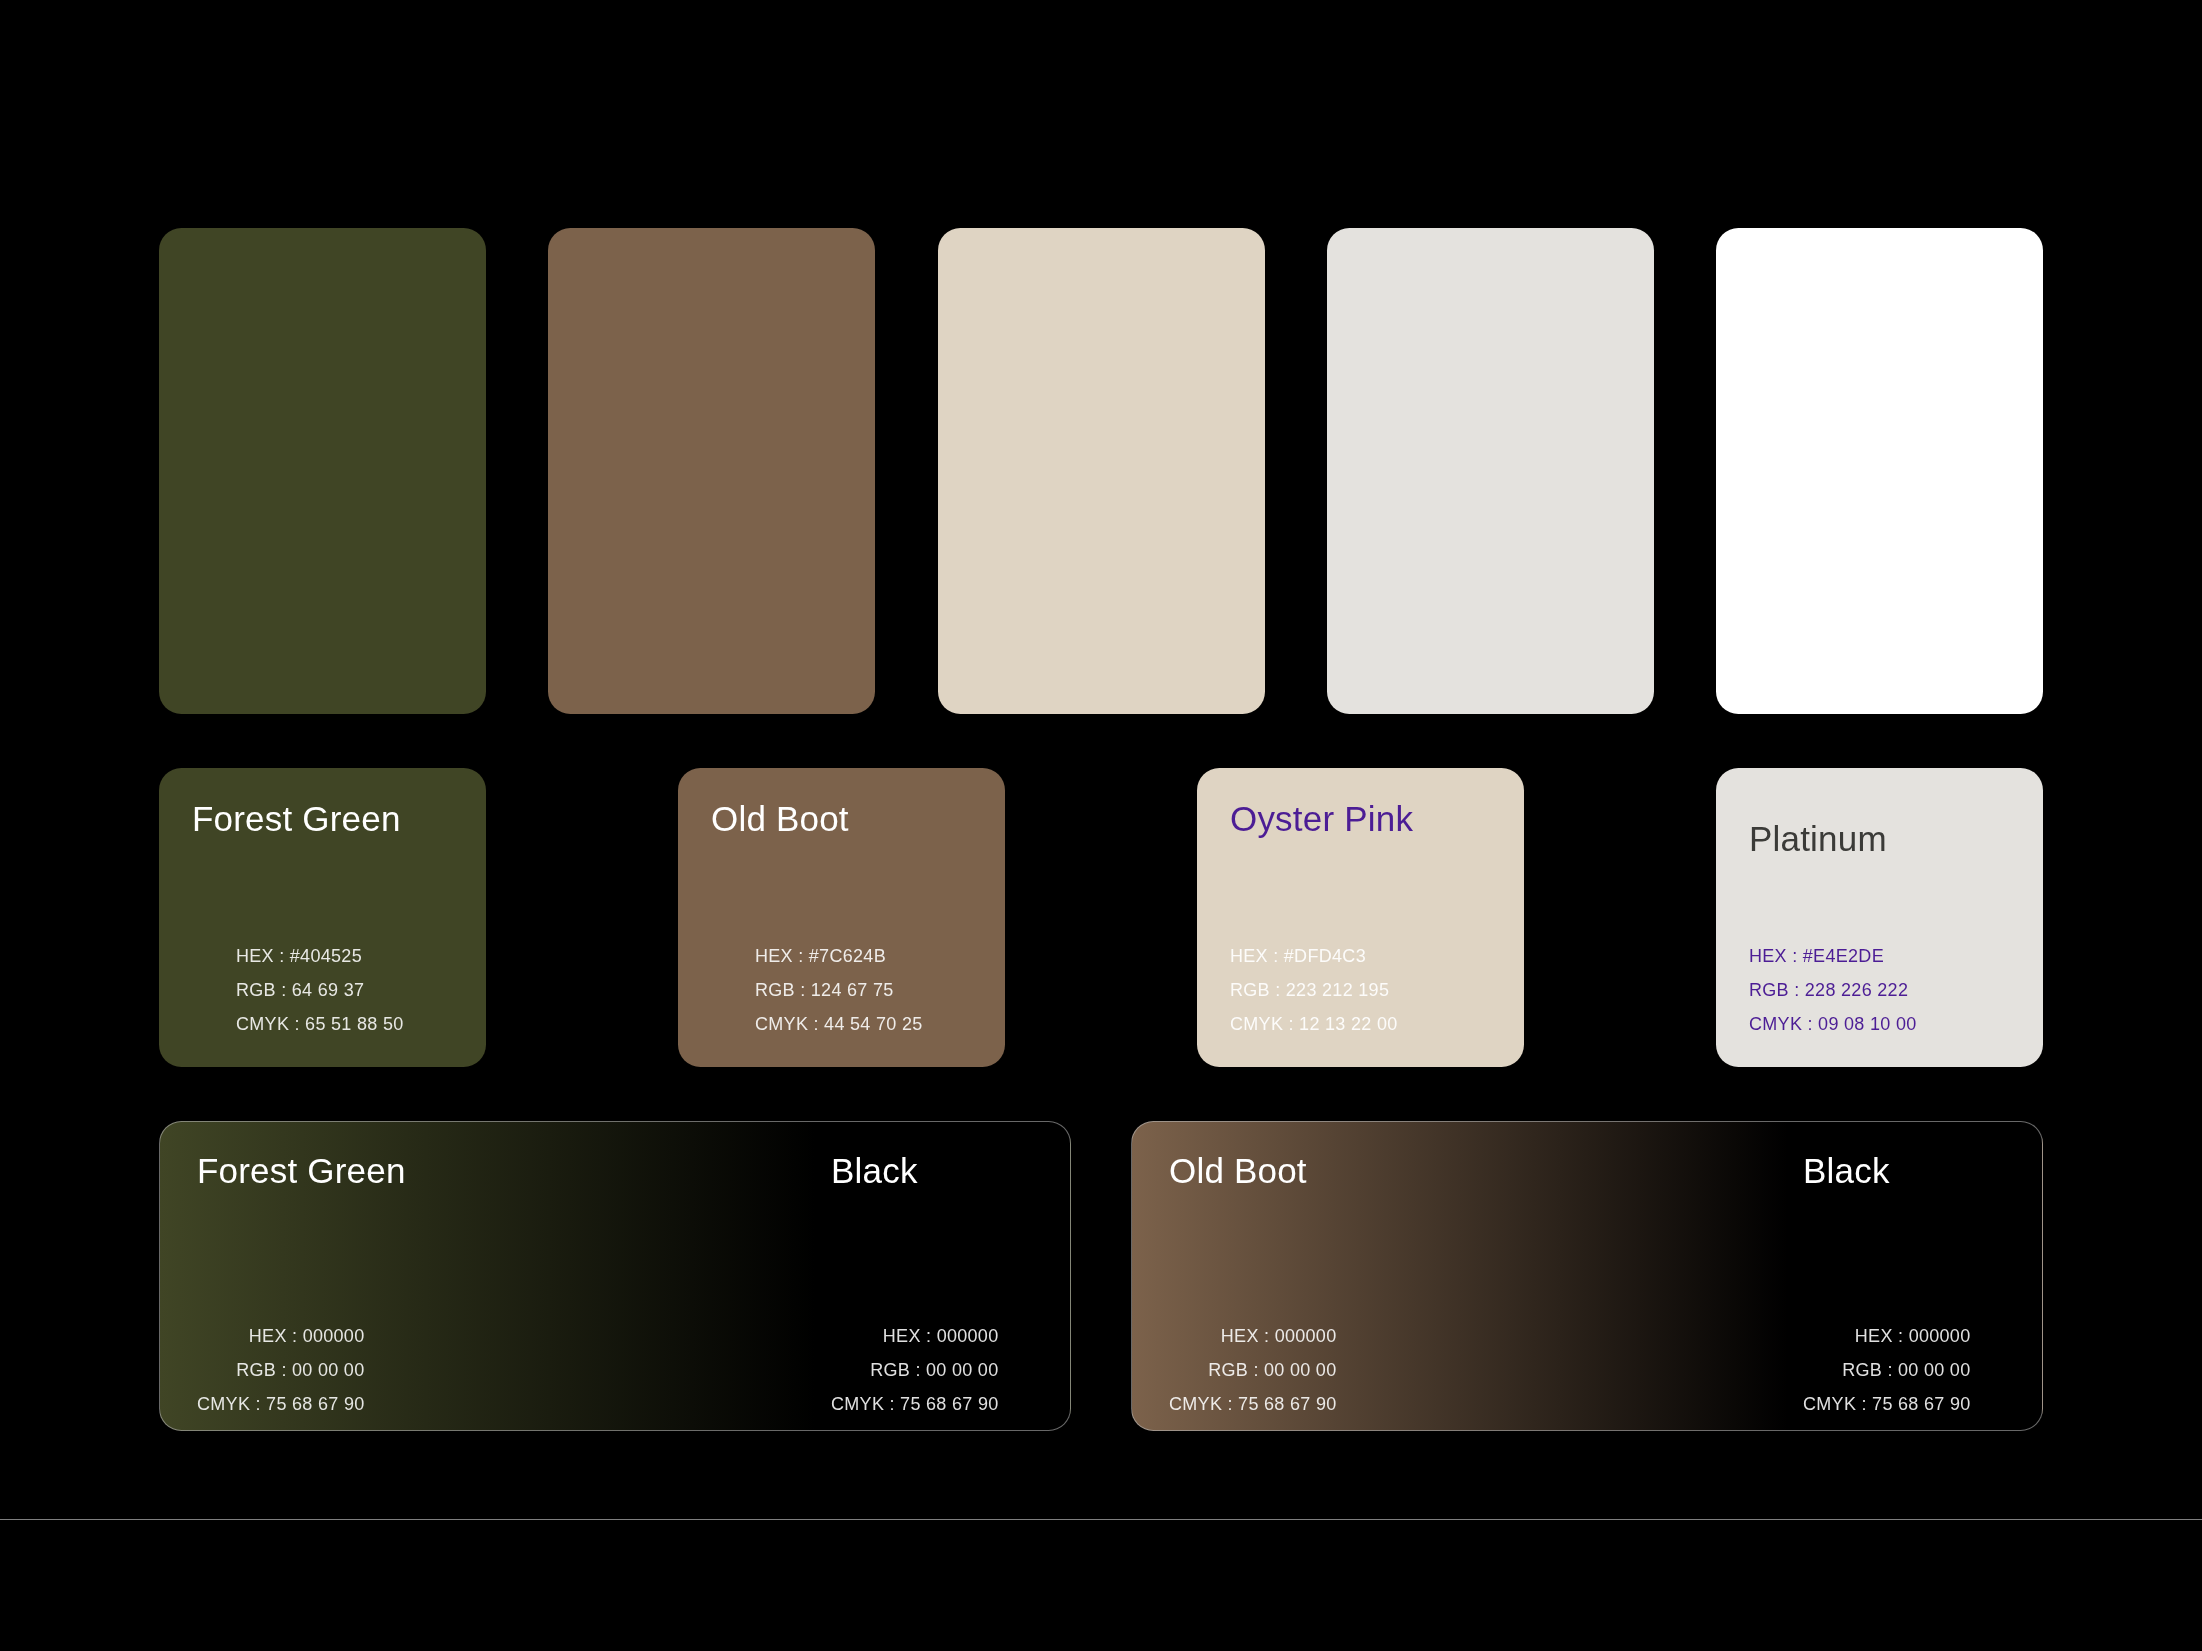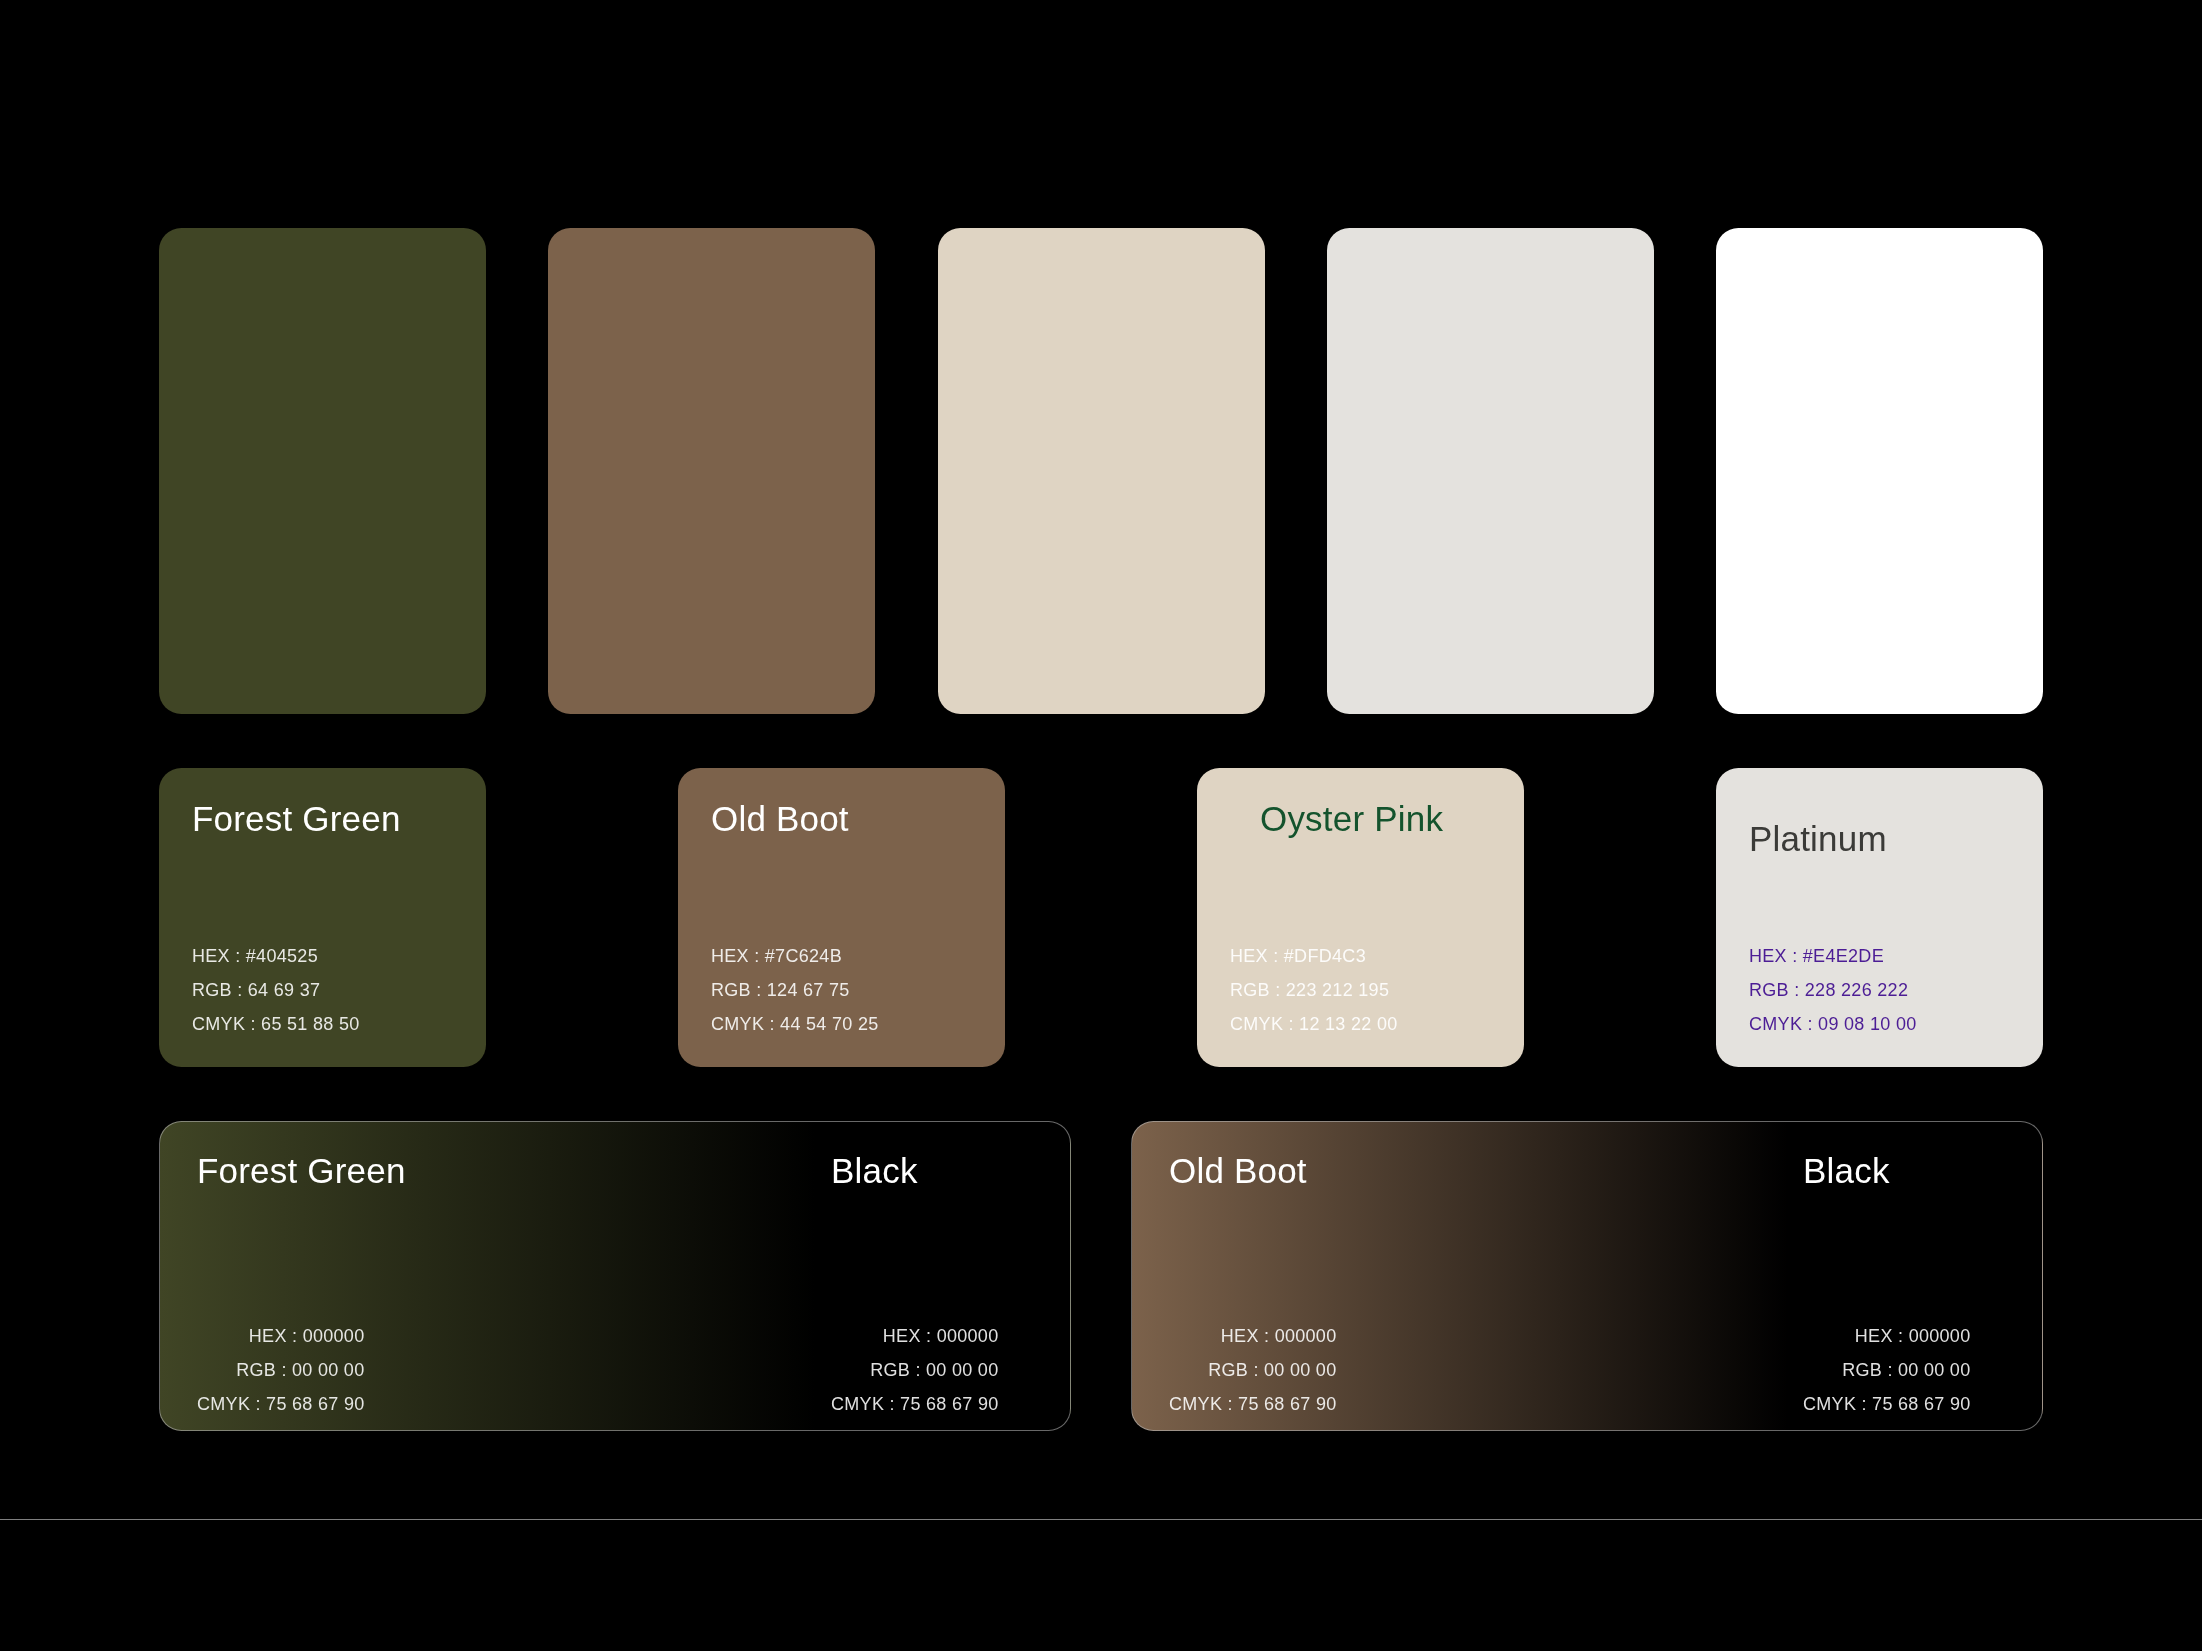--- a/index.html
+++ b/index.html
@@ -72,26 +72,26 @@
     font-size: 18px;
     font-weight: 400;
     line-height: 34px;
     white-space: nowrap;
     letter-spacing: 0.3px;
   }
 
   
   .tone-light .info-title,
   .tone-light .spec-line { color: #ffffff; }
-  .tone-light .spec-line { color: rgba(255,255,255,0.88); }
+  .tone-light .spec-line { color: rgba(255,255,255,0.88); margin-left: 44px; }
 
   .tone-dark .info-title { color: #3b3b38; margin-top: 20px; }
   .tone-dark .spec-line  { color: #4c1d95; }
 
-  .tone-faint .info-title { color: #14532d; margin-left: 30px; }
+  .tone-faint .info-title { color: #4c1d95; }
   .tone-faint .spec-line  { color: rgba(255,255,255,0.92); }
 
   
   .gradient-row {
     position: absolute;
     left: 159px;
     top: 1121px;
     width: 1884px;
     height: 310px;
     display: flex;

